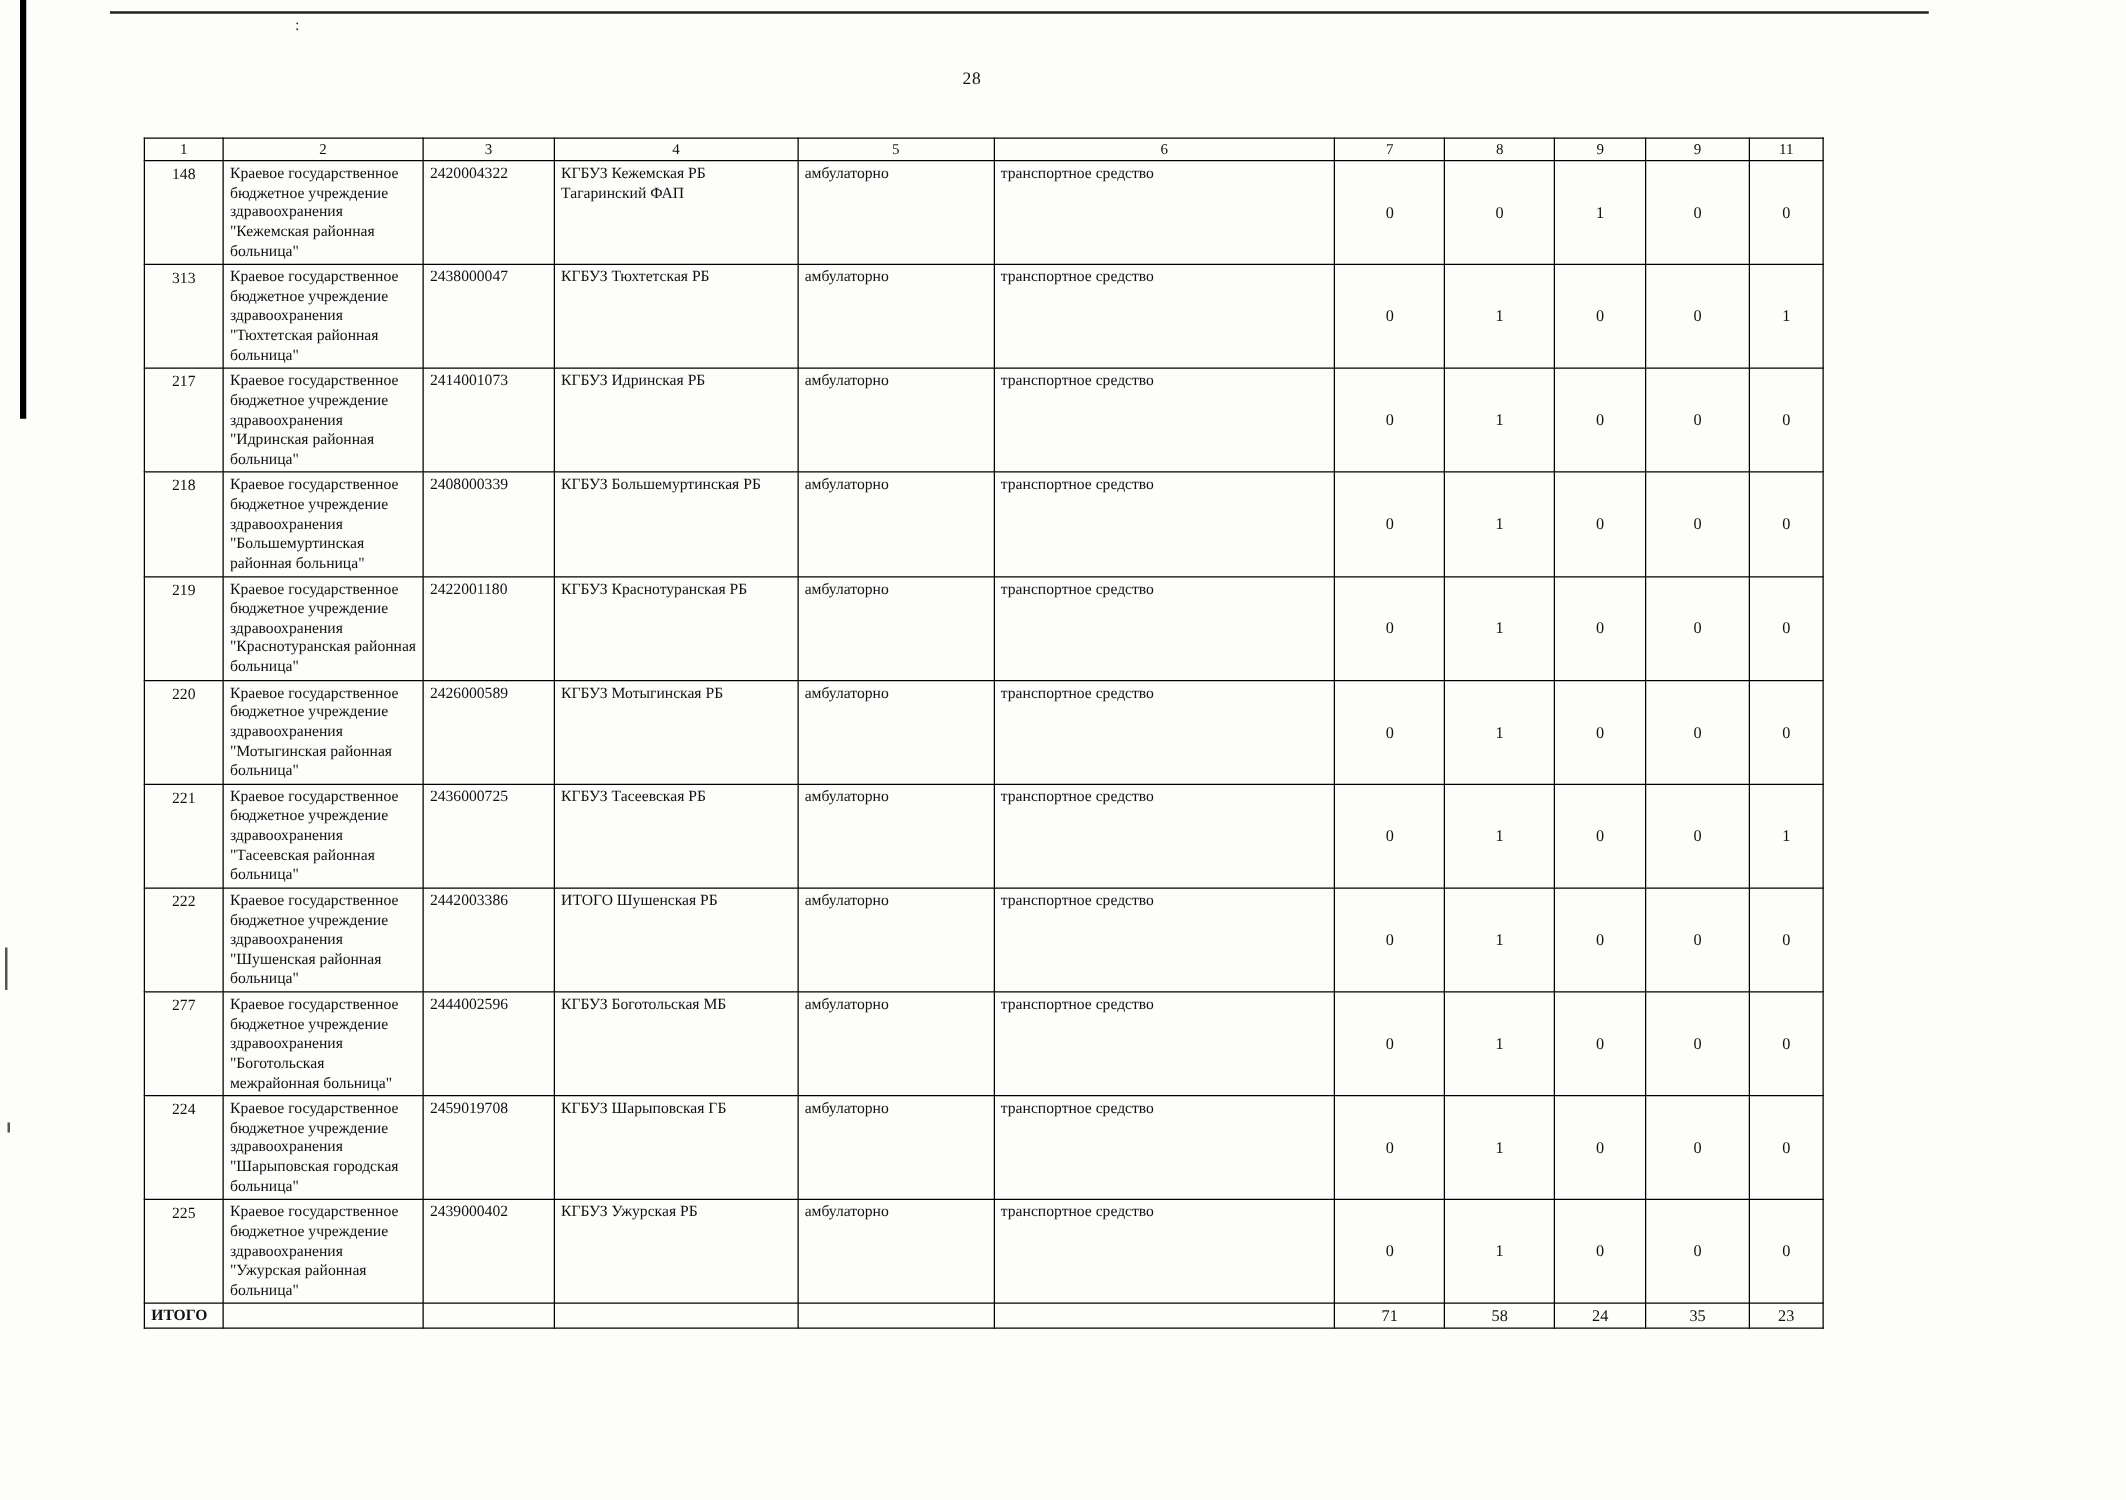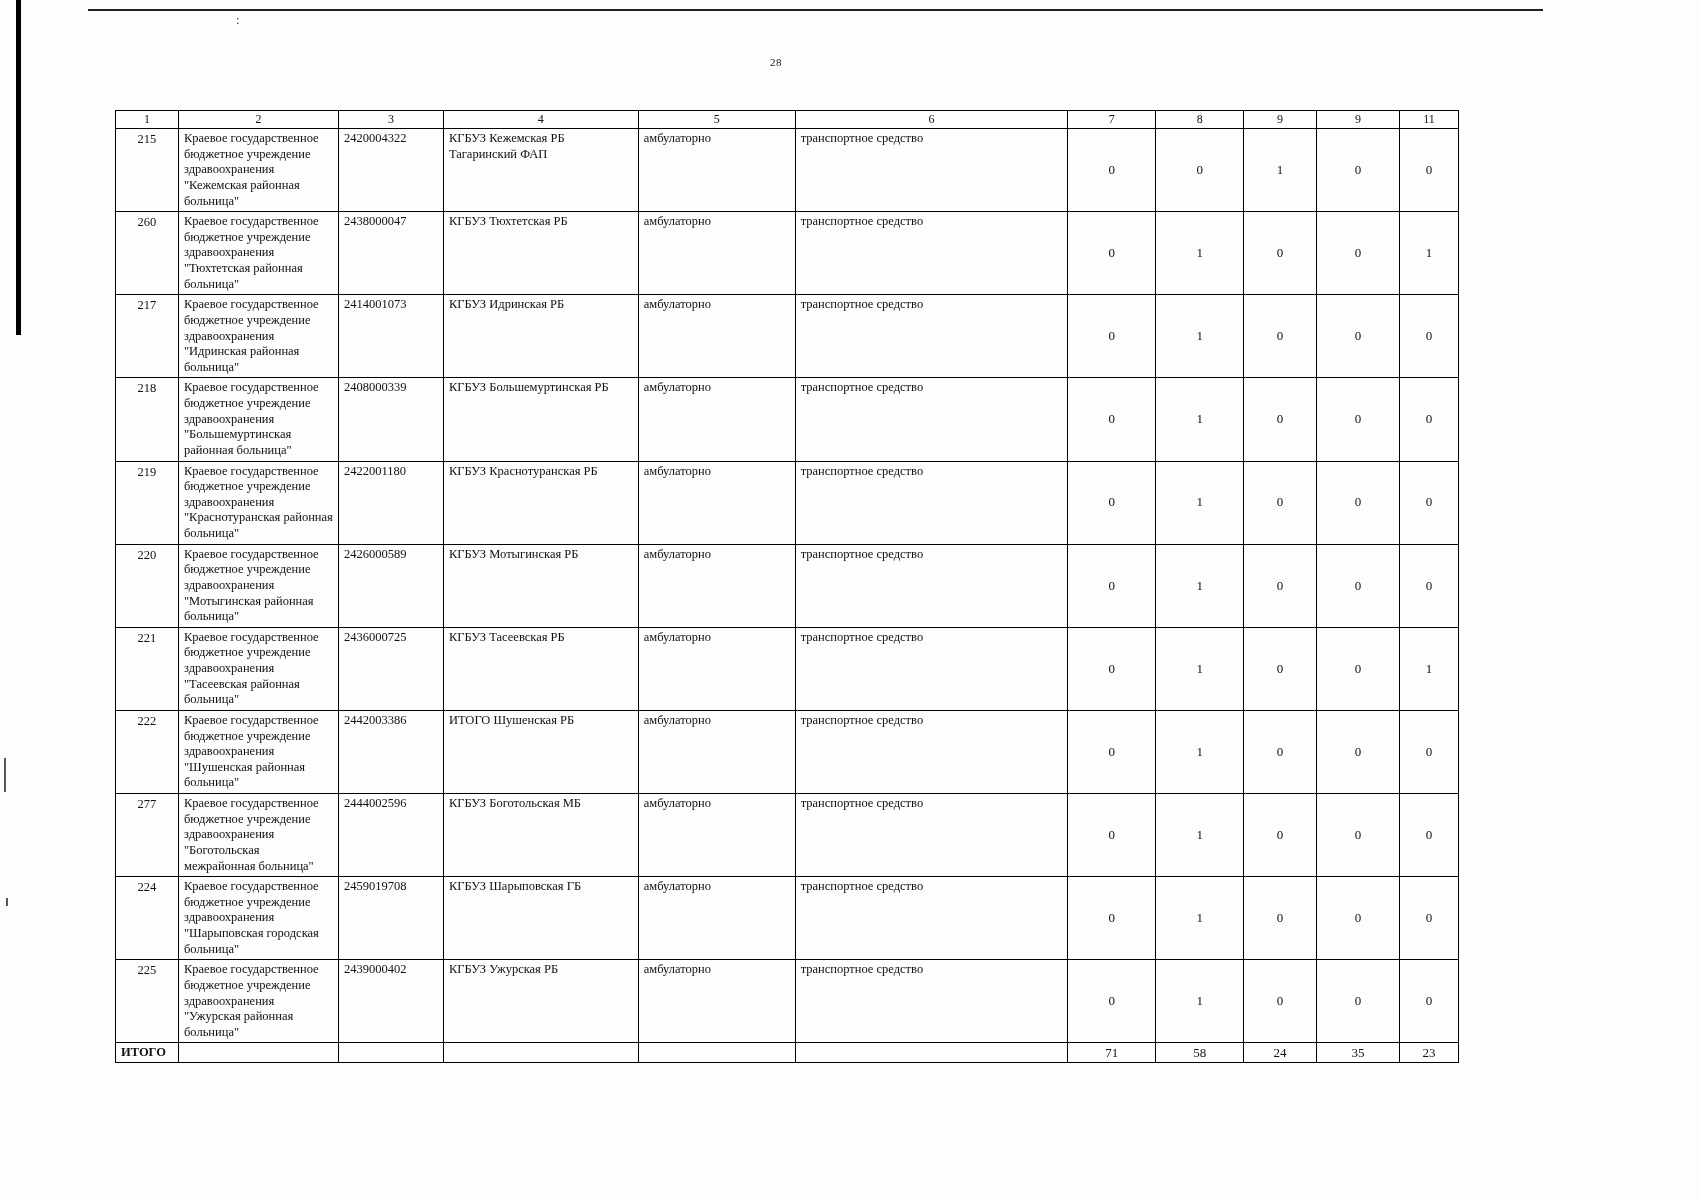--- a/index.html
+++ b/index.html
@@ -20,21 +20,21 @@
     width: 1455px; height: 2px; background: #222;
   }
   .scan-colon {
     position: absolute; left: 236px; top: 12px;
     font-size: 13px; color: #333;
   }
   .scan-mark-a { position: absolute; left: 4px; top: 758px; width: 2px; height: 34px; background: #555; }
   .scan-mark-b { position: absolute; left: 6px; top: 898px; width: 2px; height: 8px; background: #555; }
   .page-number {
     position: absolute; top: 56px; left: 770px;
-    font-size: 11px; letter-spacing: 0.5px;
+    font-size: 14px; letter-spacing: 0.5px;
   }
   .table-wrap {
     position: absolute; left: 115px; top: 110px; width: 1344px;
   }
   table {
     border-collapse: collapse; width: 100%;
     font-size: 12.5px; line-height: 1.25;
   }
   th, td {
     border: 1px solid #000;
@@ -91,34 +91,34 @@
         <th>6</th>
         <th>7</th>
         <th>8</th>
         <th>9</th>
         <th>9</th>
         <th>11</th>
       </tr>
     </thead>
     <tbody>
         <tr>
-          <td class="cnum">215</td>
+          <td class="cnum">148</td>
           <td>Краевое государственное бюджетное учреждение здравоохранения "Кежемская районная больница"</td>
           <td>2420004322</td>
           <td>КГБУЗ Кежемская РБ Тагаринский ФАП</td>
           <td>амбулаторно</td>
           <td>транспортное средство</td>
           <td class="cval">0</td>
           <td class="cval">0</td>
           <td class="cval">1</td>
           <td class="cval">0</td>
           <td class="cval">0</td>
         </tr>
         <tr>
-          <td class="cnum">260</td>
+          <td class="cnum">313</td>
           <td>Краевое государственное бюджетное учреждение здравоохранения "Тюхтетская районная больница"</td>
           <td>2438000047</td>
           <td>КГБУЗ Тюхтетская РБ</td>
           <td>амбулаторно</td>
           <td>транспортное средство</td>
           <td class="cval">0</td>
           <td class="cval">1</td>
           <td class="cval">0</td>
           <td class="cval">0</td>
           <td class="cval">1</td>

